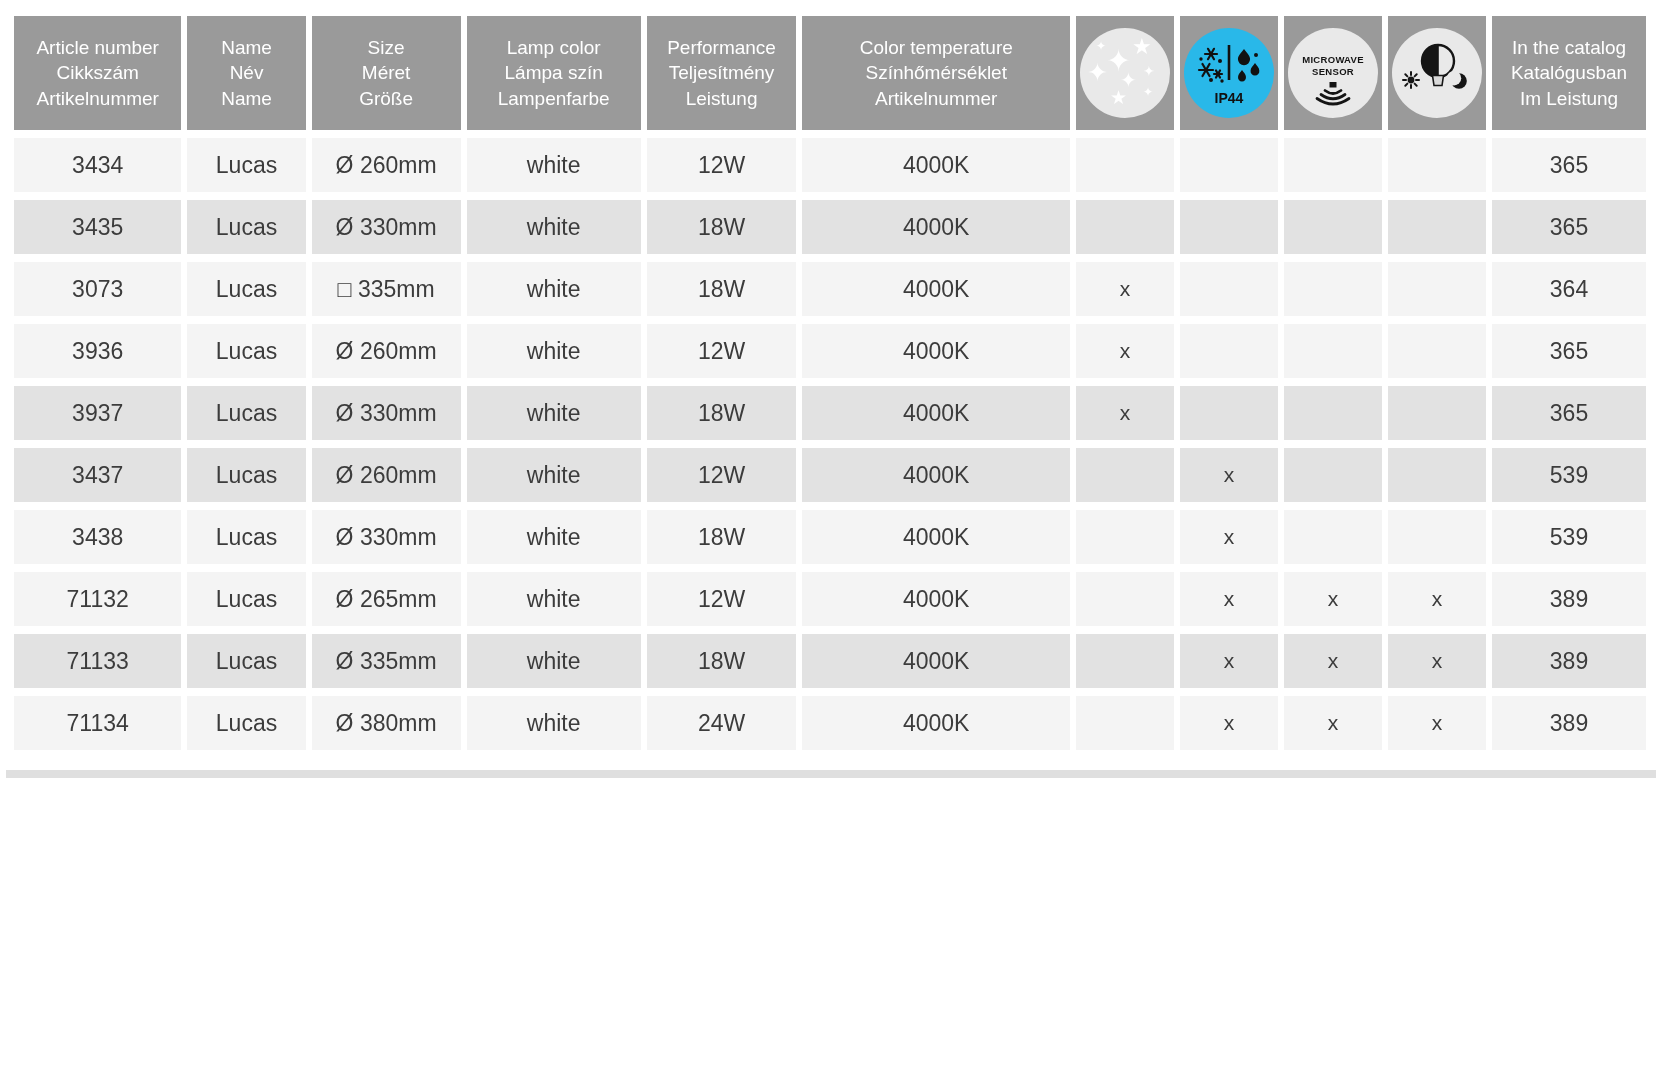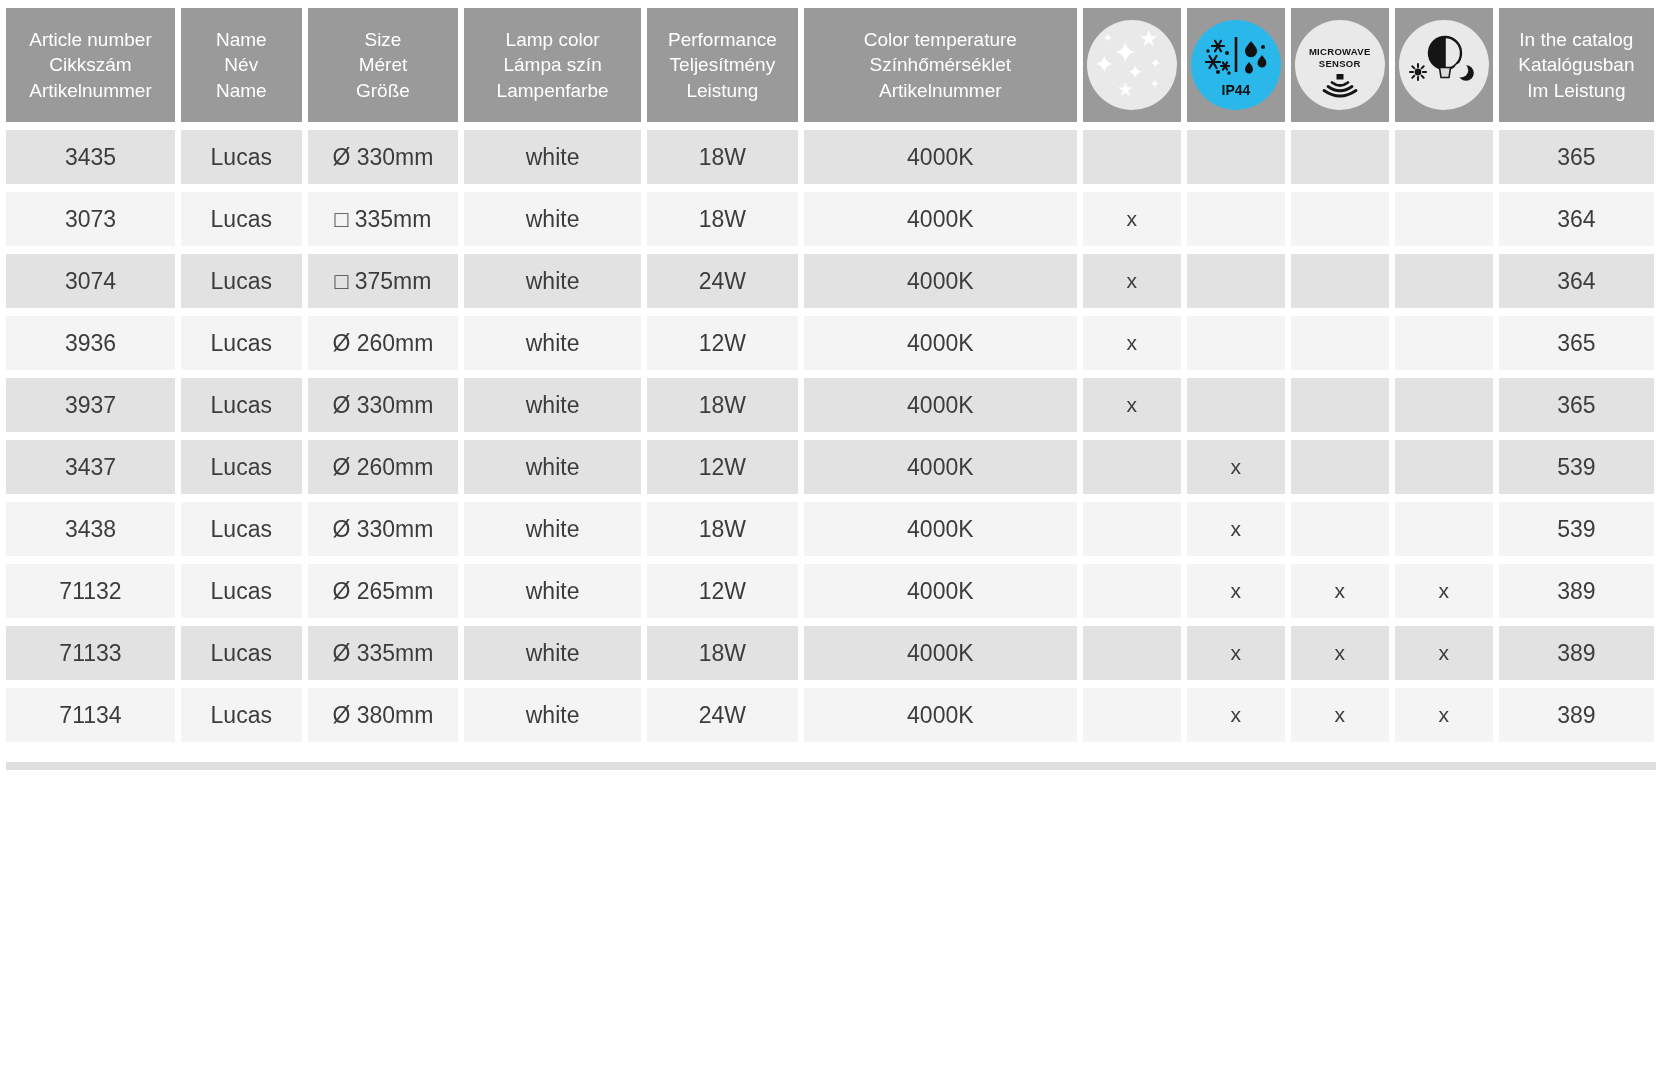--- a/index.html
+++ b/index.html
@@ -7,21 +7,21 @@
     margin: 0; padding: 0;
     background: #ffffff;
     width: 1660px; height: 1080px;
     overflow: hidden;
     font-family: "Liberation Sans", sans-serif;
   }
   table.products {
     border-collapse: separate;
     border-spacing: 6px 8px;
     table-layout: fixed;
-    margin: 0;
+    margin: 8px;
   }
   th {
     background: #9a9a9a;
     color: #ffffff;
     font-weight: normal;
     font-size: 19px;
     line-height: 1.32;
     height: 114px;
     vertical-align: middle;
     text-align: center;
@@ -204,20 +204,33 @@
       </th>
 
       <th>
         <div>In the catalog</div>
         <div>Katalógusban</div>
         <div>Im Leistung</div>
       </th>
     </tr>
   </thead>
   <tbody>
+      <tr class="light">
+    <td>3434</td>
+    <td>Lucas</td>
+    <td>Ø 260mm</td>
+    <td>white</td>
+    <td>12W</td>
+    <td>4000K</td>
+    <td class="mark-cell"></td>
+    <td class="mark-cell"></td>
+    <td class="mark-cell"></td>
+    <td class="mark-cell"></td>
+    <td>365</td>
+  </tr>
       <tr class="dark">
     <td>3435</td>
     <td>Lucas</td>
     <td>Ø 330mm</td>
     <td>white</td>
     <td>18W</td>
     <td>4000K</td>
     <td class="mark-cell"></td>
     <td class="mark-cell"></td>
     <td class="mark-cell"></td>
@@ -230,33 +243,20 @@
     <td>□ 335mm</td>
     <td>white</td>
     <td>18W</td>
     <td>4000K</td>
     <td class="mark-cell">x</td>
     <td class="mark-cell"></td>
     <td class="mark-cell"></td>
     <td class="mark-cell"></td>
     <td>364</td>
   </tr>
-      <tr class="dark">
-    <td>3074</td>
-    <td>Lucas</td>
-    <td>□ 375mm</td>
-    <td>white</td>
-    <td>24W</td>
-    <td>4000K</td>
-    <td class="mark-cell">x</td>
-    <td class="mark-cell"></td>
-    <td class="mark-cell"></td>
-    <td class="mark-cell"></td>
-    <td>364</td>
-  </tr>
       <tr class="light">
     <td>3936</td>
     <td>Lucas</td>
     <td>Ø 260mm</td>
     <td>white</td>
     <td>12W</td>
     <td>4000K</td>
     <td class="mark-cell">x</td>
     <td class="mark-cell"></td>
     <td class="mark-cell"></td>

